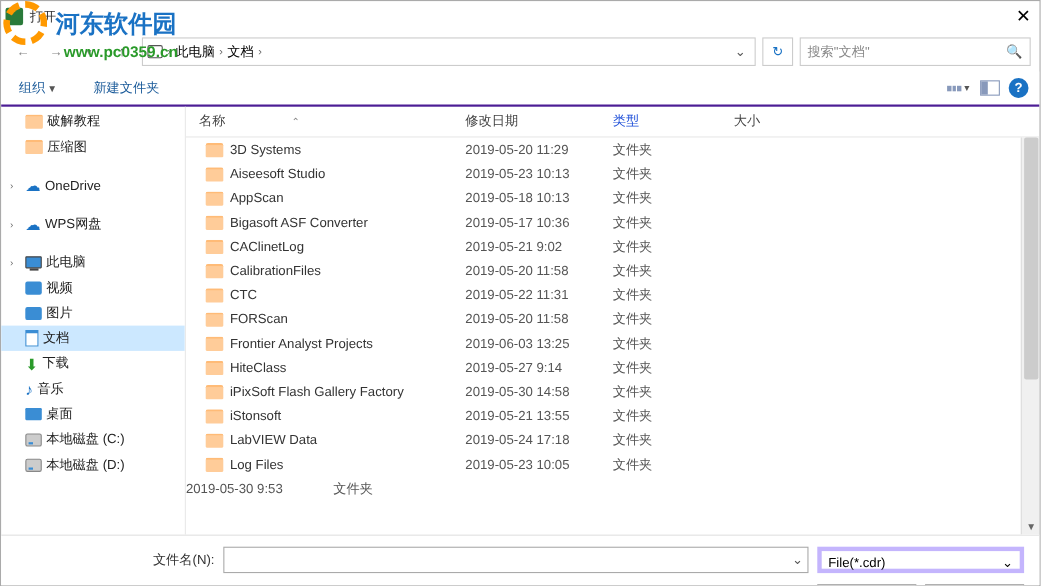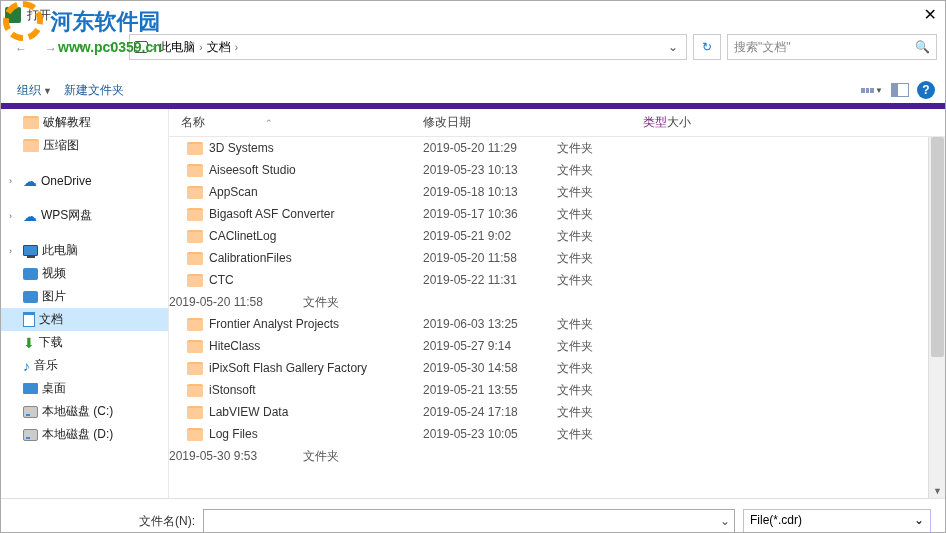--- a/index.html
+++ b/index.html
@@ -20,21 +20,21 @@
 .nav-btn { width: 24px; height: 24px; display: flex; align-items: center; justify-content: center; color: #888; }
 .nav-btn.active { color: #333; }
 .path { flex: 1; display: flex; align-items: center; border: 1px solid #ccc; height: 26px; padding: 0 4px; gap: 4px; background:#fff;}
 .path .monitor-ic { width:14px; height:12px; border:1px solid #555; border-radius:2px; position:relative;}
 .path .chev { color:#666; font-size:10px;}
 .path .dd { margin-left:auto; color:#555; padding-right:4px;}
 .refresh { border:1px solid #ccc; width:28px; height:26px; display:flex; align-items:center; justify-content:center; color:#1a72c4;}
 .search { width: 210px; border: 1px solid #ccc; height: 26px; display: flex; align-items: center; padding: 0 6px; color: #888; }
 .search .mag { margin-left: auto; color:#666;}
 
-.toolbar { height: 32px; display: flex; align-items: center; padding: 0 10px; border-bottom: 6px solid #4c1d95; background: #fff; gap:0;margin-top:12px;}
+.toolbar { height: 32px; display: flex; align-items: center; padding: 0 10px; border-bottom: 2px solid #4c1d95; background: #fff; gap:21px;}
 .toolbar .tb-item { padding: 2px 6px; color: #1a5a99; }
 .toolbar .tb-item .arr { font-size:9px; color:#555; margin-left:2px;}
 .toolbar .right { margin-left: auto; display:flex; gap:8px; align-items:center;}
 .view-ic { width:22px; height:16px; display:inline-flex; gap:1px; align-items:center;}
 .view-ic .b1{width:5px;height:5px;background:#89b;}
 .help-ic { width:18px; height:18px; border-radius:50%; background:#1a72c4; color:#fff; display:flex; align-items:center; justify-content:center; font-weight:bold;}
 
 .main { display: flex; height: 389px; }
 .sidebar { width: 168px; border-right: 1px solid #e8e8e8; overflow: hidden; padding-top:2px;}
 .tree-item { display: flex; align-items: center; height: 23px; padding-left: 8px; gap: 4px; cursor: pointer; color:#222;}
@@ -51,38 +51,38 @@
 .ic-dl { color:#2a9a2a; font-size:14px;}
 .ic-mus { color:#1a72c4; font-size:14px;}
 .ic-desk { width:15px; height:11px; background:#3a8dd4; border-radius:1px;}
 .ic-disk { width:15px; height:12px; background:#ccc; border:1px solid #888; border-radius:2px; position:relative;}
 .ic-disk::after{content:'';position:absolute;left:2px;bottom:1px;width:4px;height:2px;background:#3a8dd4;}
 
 .filelist { flex: 1; overflow: hidden; position:relative;}
 .columns { display: flex; height: 28px; border-bottom: 1px solid #e8e8e8; align-items: center; }
 .col-name { width: 254px; padding-left: 12px; color:#444;}
 .col-date { width: 134px; color:#444;}
-.col-type { width: 110px; color:#701a75;text-align:right;}
+.col-type { width: 110px; color:#1d4ed8;}
 .col-size { width: 80px; color:#444;}
 .col-name .sort { margin-left:60px; color:#888; font-size:9px;}
 .rows { }
 .row { display: flex; height: 22px; align-items: center; color:#333;}
 .row .c-name { width: 254px; padding-left: 18px; display:flex; align-items:center; gap:6px;}
 .row .c-date { width: 134px; color:#555;}
 .row .c-type { width: 110px; color:#555;}
 .scroll { position:absolute; right:0; top:28px; bottom:0; width:17px; background:#f0f0f0; border-left:1px solid #ddd;}
 .scroll .thumb { position:absolute; left:2px; top:0; width:13px; height:220px; background:#ccc; border-radius:2px;}
 .scroll .arr-d { position:absolute; bottom:2px; left:4px; color:#666; font-size:9px;}
 
 .bottom { border-top: 1px solid #e0e0e0; padding: 10px 14px; display: flex; flex-direction:column; gap:10px; background:#fff;}
 .filerow { display:flex; align-items:center; gap:8px;}
 .fn-label { width: 180px; text-align: right; color:#333;}
 .fn-input { flex:1; height: 24px; border: 1px solid #aaa; padding: 0 4px; }
 .fn-input .dd { float:right; color:#555; padding-top:4px;}
-.filter { width: 188px; height: 24px; border: 1px solid #c4b5fd; padding: 3px 6px; display:flex; justify-content:space-between;}
+.filter { width: 188px; height: 24px; border: 4px solid #c4b5fd; padding: 3px 6px; display:flex; justify-content:space-between;}
 .btns { display:flex; gap:8px; justify-content:flex-end;}
 .btn { width: 90px; height: 26px; border: 1px solid #aaa; background: #e8e8e8; display:flex; align-items:center; justify-content:center; cursor:pointer;}
 </style>
 </head>
 <body>
 
 <div class="watermark">
   <span class="logo"></span>
   <span class="cn">河东软件园</span>
   <span class="url">www.pc0359.cn</span>
@@ -261,20 +261,24 @@
         </div>
         <div class="row">
           <div class="c-name">
             <span class="ic-fold"></span>
             <span>CTC</span>
           </div>
           <div class="c-date">2019-05-22 11:31</div>
           <div class="c-type">文件夹</div>
         </div>
         <div class="row">
+          <div class="c-name">
+            <span class="ic-fold"></span>
+            <span>FORScan</span>
+          </div>
           <div class="c-date">2019-05-20 11:58</div>
           <div class="c-type">文件夹</div>
         </div>
         <div class="row">
           <div class="c-name">
             <span class="ic-fold"></span>
             <span>Frontier Analyst Projects</span>
           </div>
           <div class="c-date">2019-06-03 13:25</div>
           <div class="c-type">文件夹</div>

